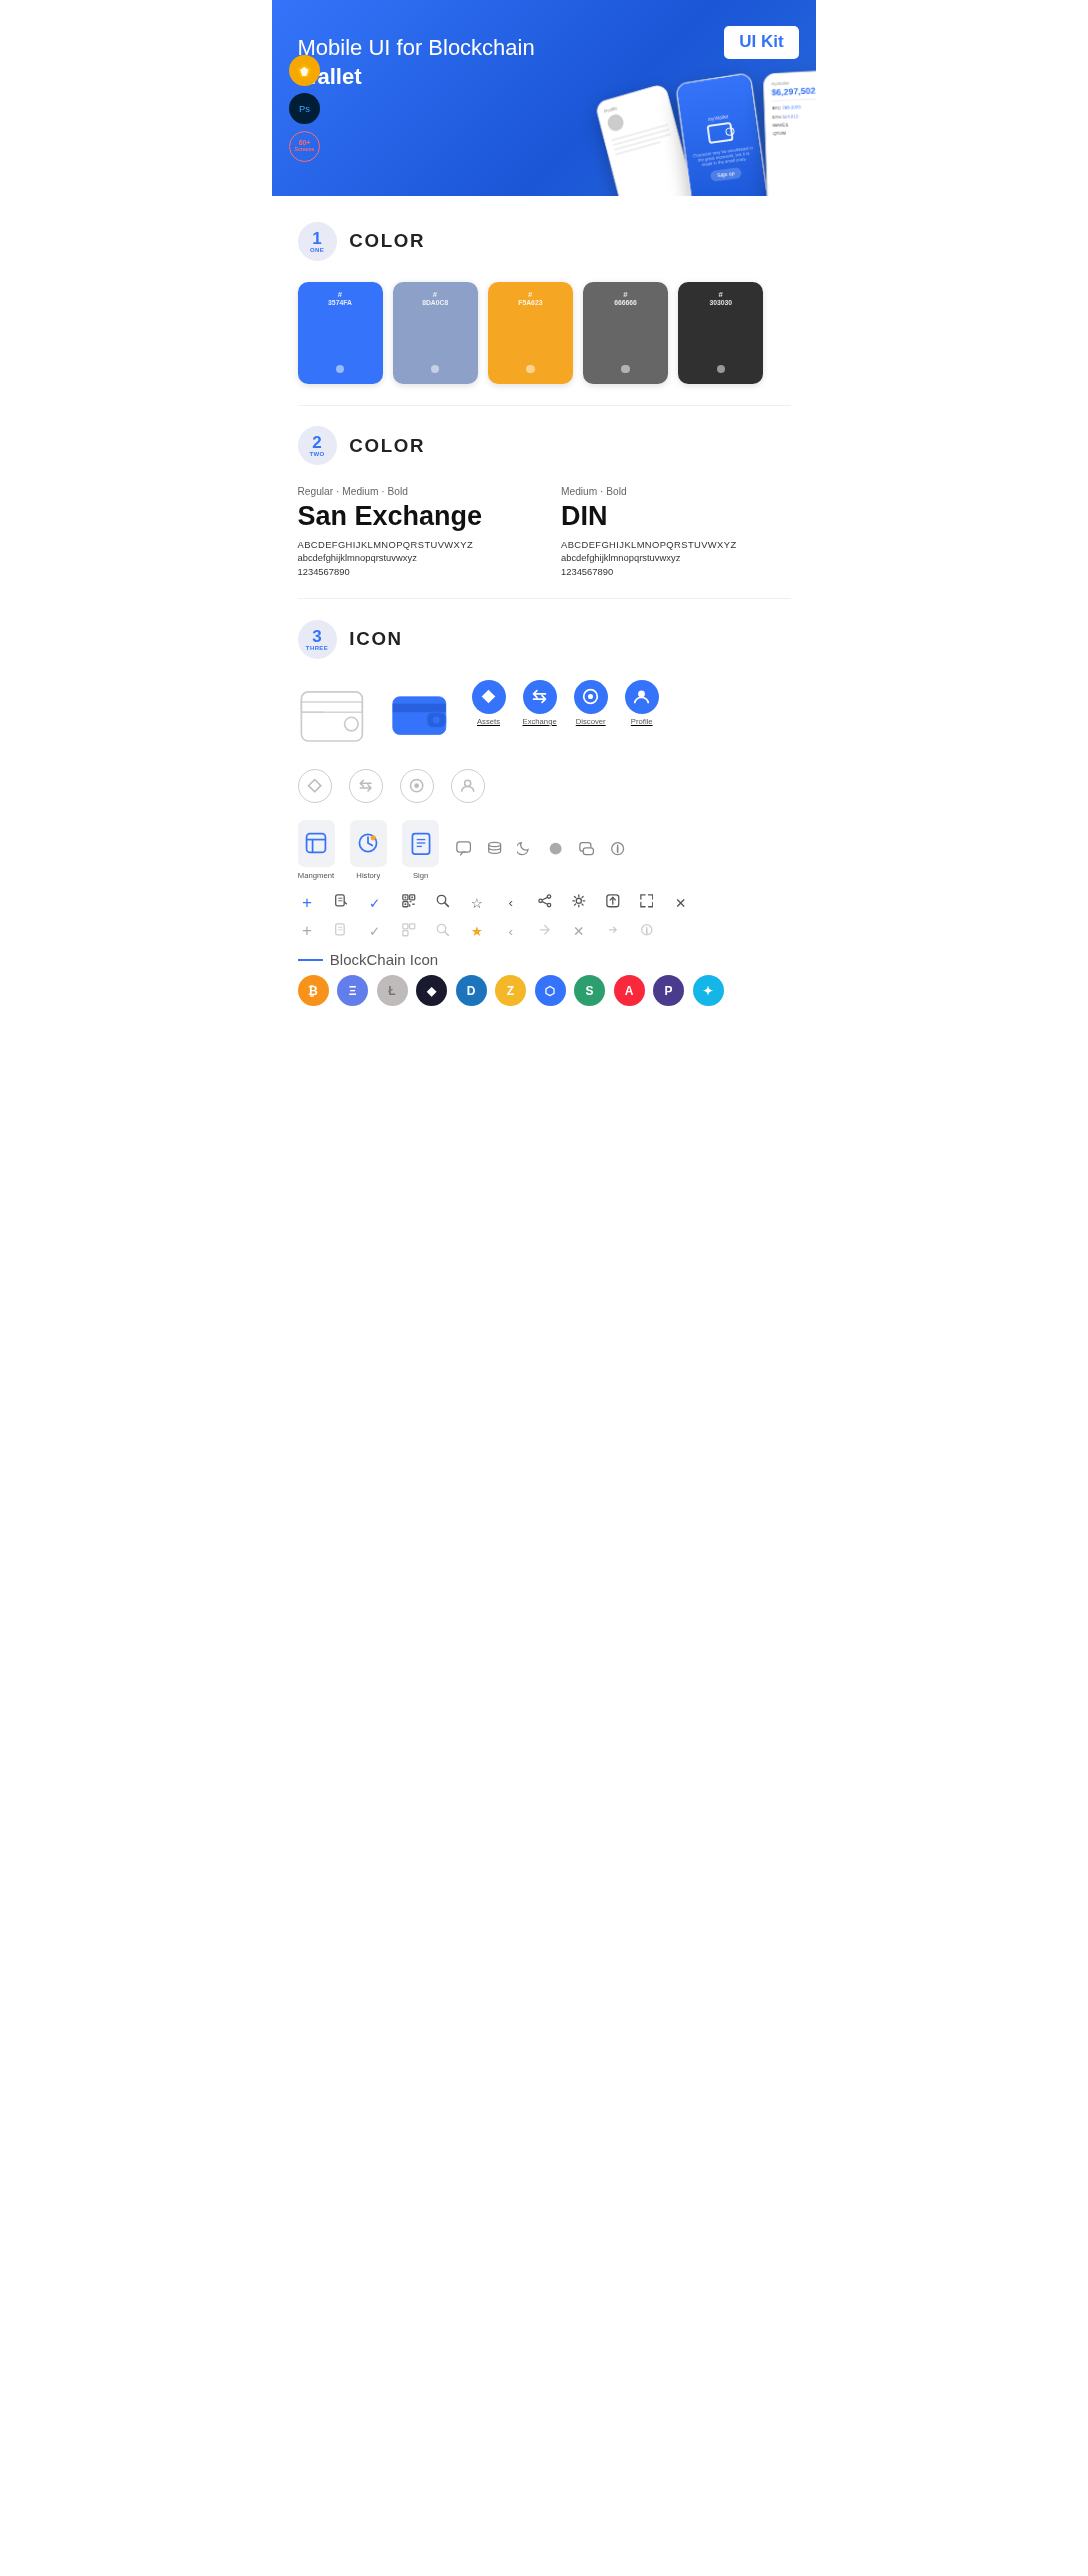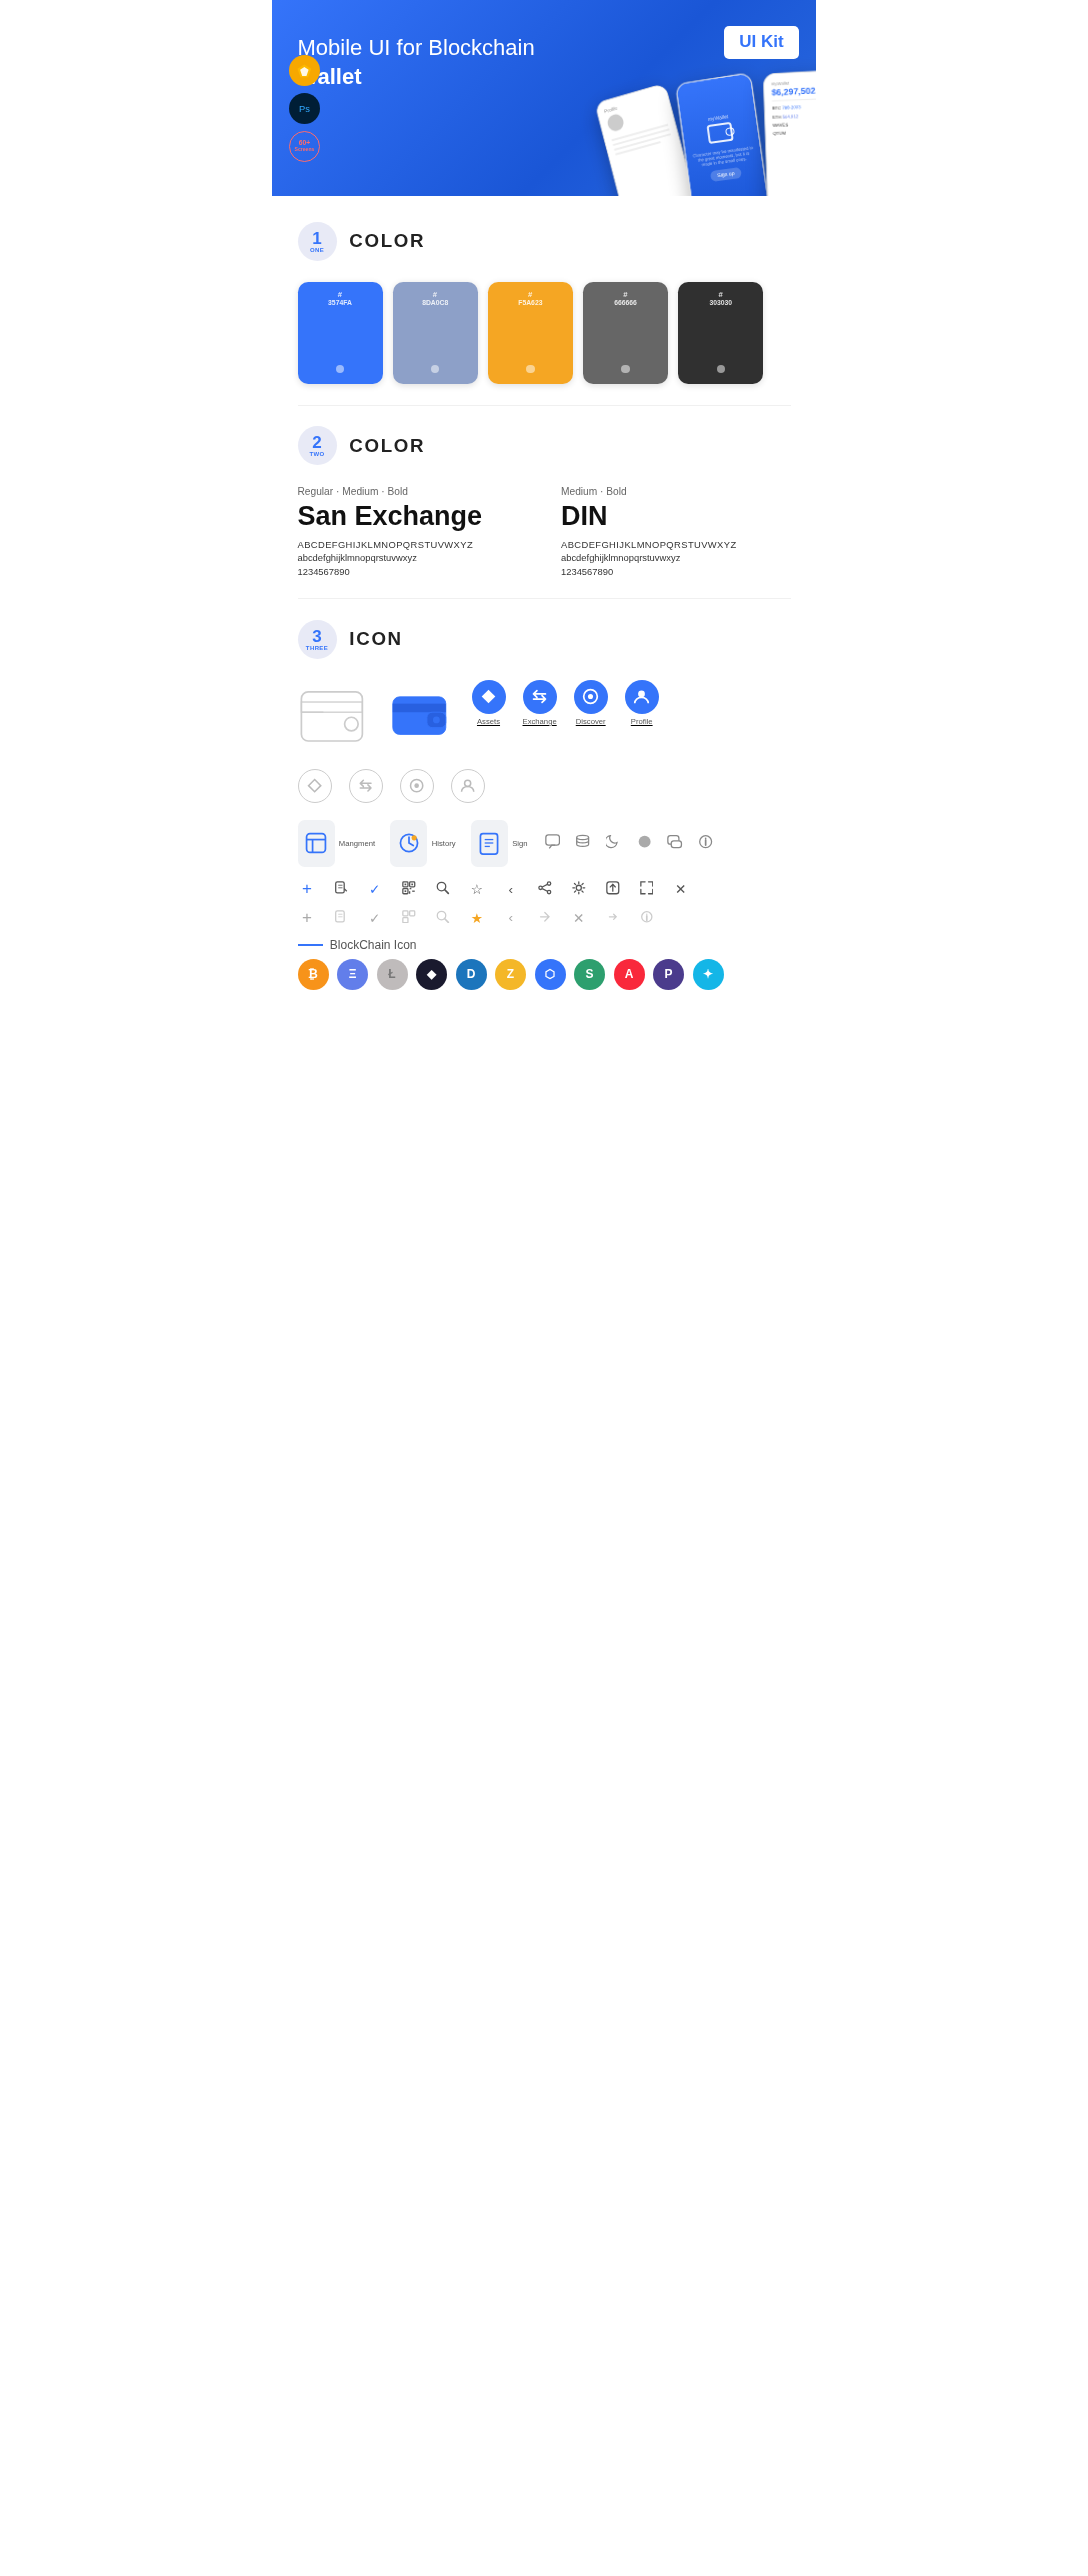--- a/index.html
+++ b/index.html
@@ -242,21 +242,21 @@
     
     .app-icons-row {
       display: flex;
       gap: 15.3px;
       align-items: center;
       margin-bottom: 12.8px;
       flex-wrap: wrap;
     }
     .app-icon-item {
       display: flex;
-      flex-direction: row;
+      flex-direction: column;
       align-items: center;
       gap: 4.3px;
     }
     .app-icon-box {
       width: 37px; height: 47px;
       background: #f0f2f5;
       border-radius: 6.8px;
       display: flex; align-items: center; justify-content: center;
       font-size: 15.3px;
       color: #555;
@@ -285,21 +285,21 @@
       display: flex;
       align-items: center;
       gap: 6.8px;
       margin: 10.2px 0 6.8px;
     }
     .blockchain-line {
       width: 25.5px;
       height: 2.6px;
       background: #3574FA;
     }
-    .blockchain-text { font-size: 12px; color: #555; }
+    .blockchain-text { font-size: 15px; color: #555; }
 
     
     .crypto-row {
       display: flex;
       gap: 8.5px;
       flex-wrap: wrap;
       align-items: center;
       margin-top: 6.8px;
     }
     .crypto-icon {

